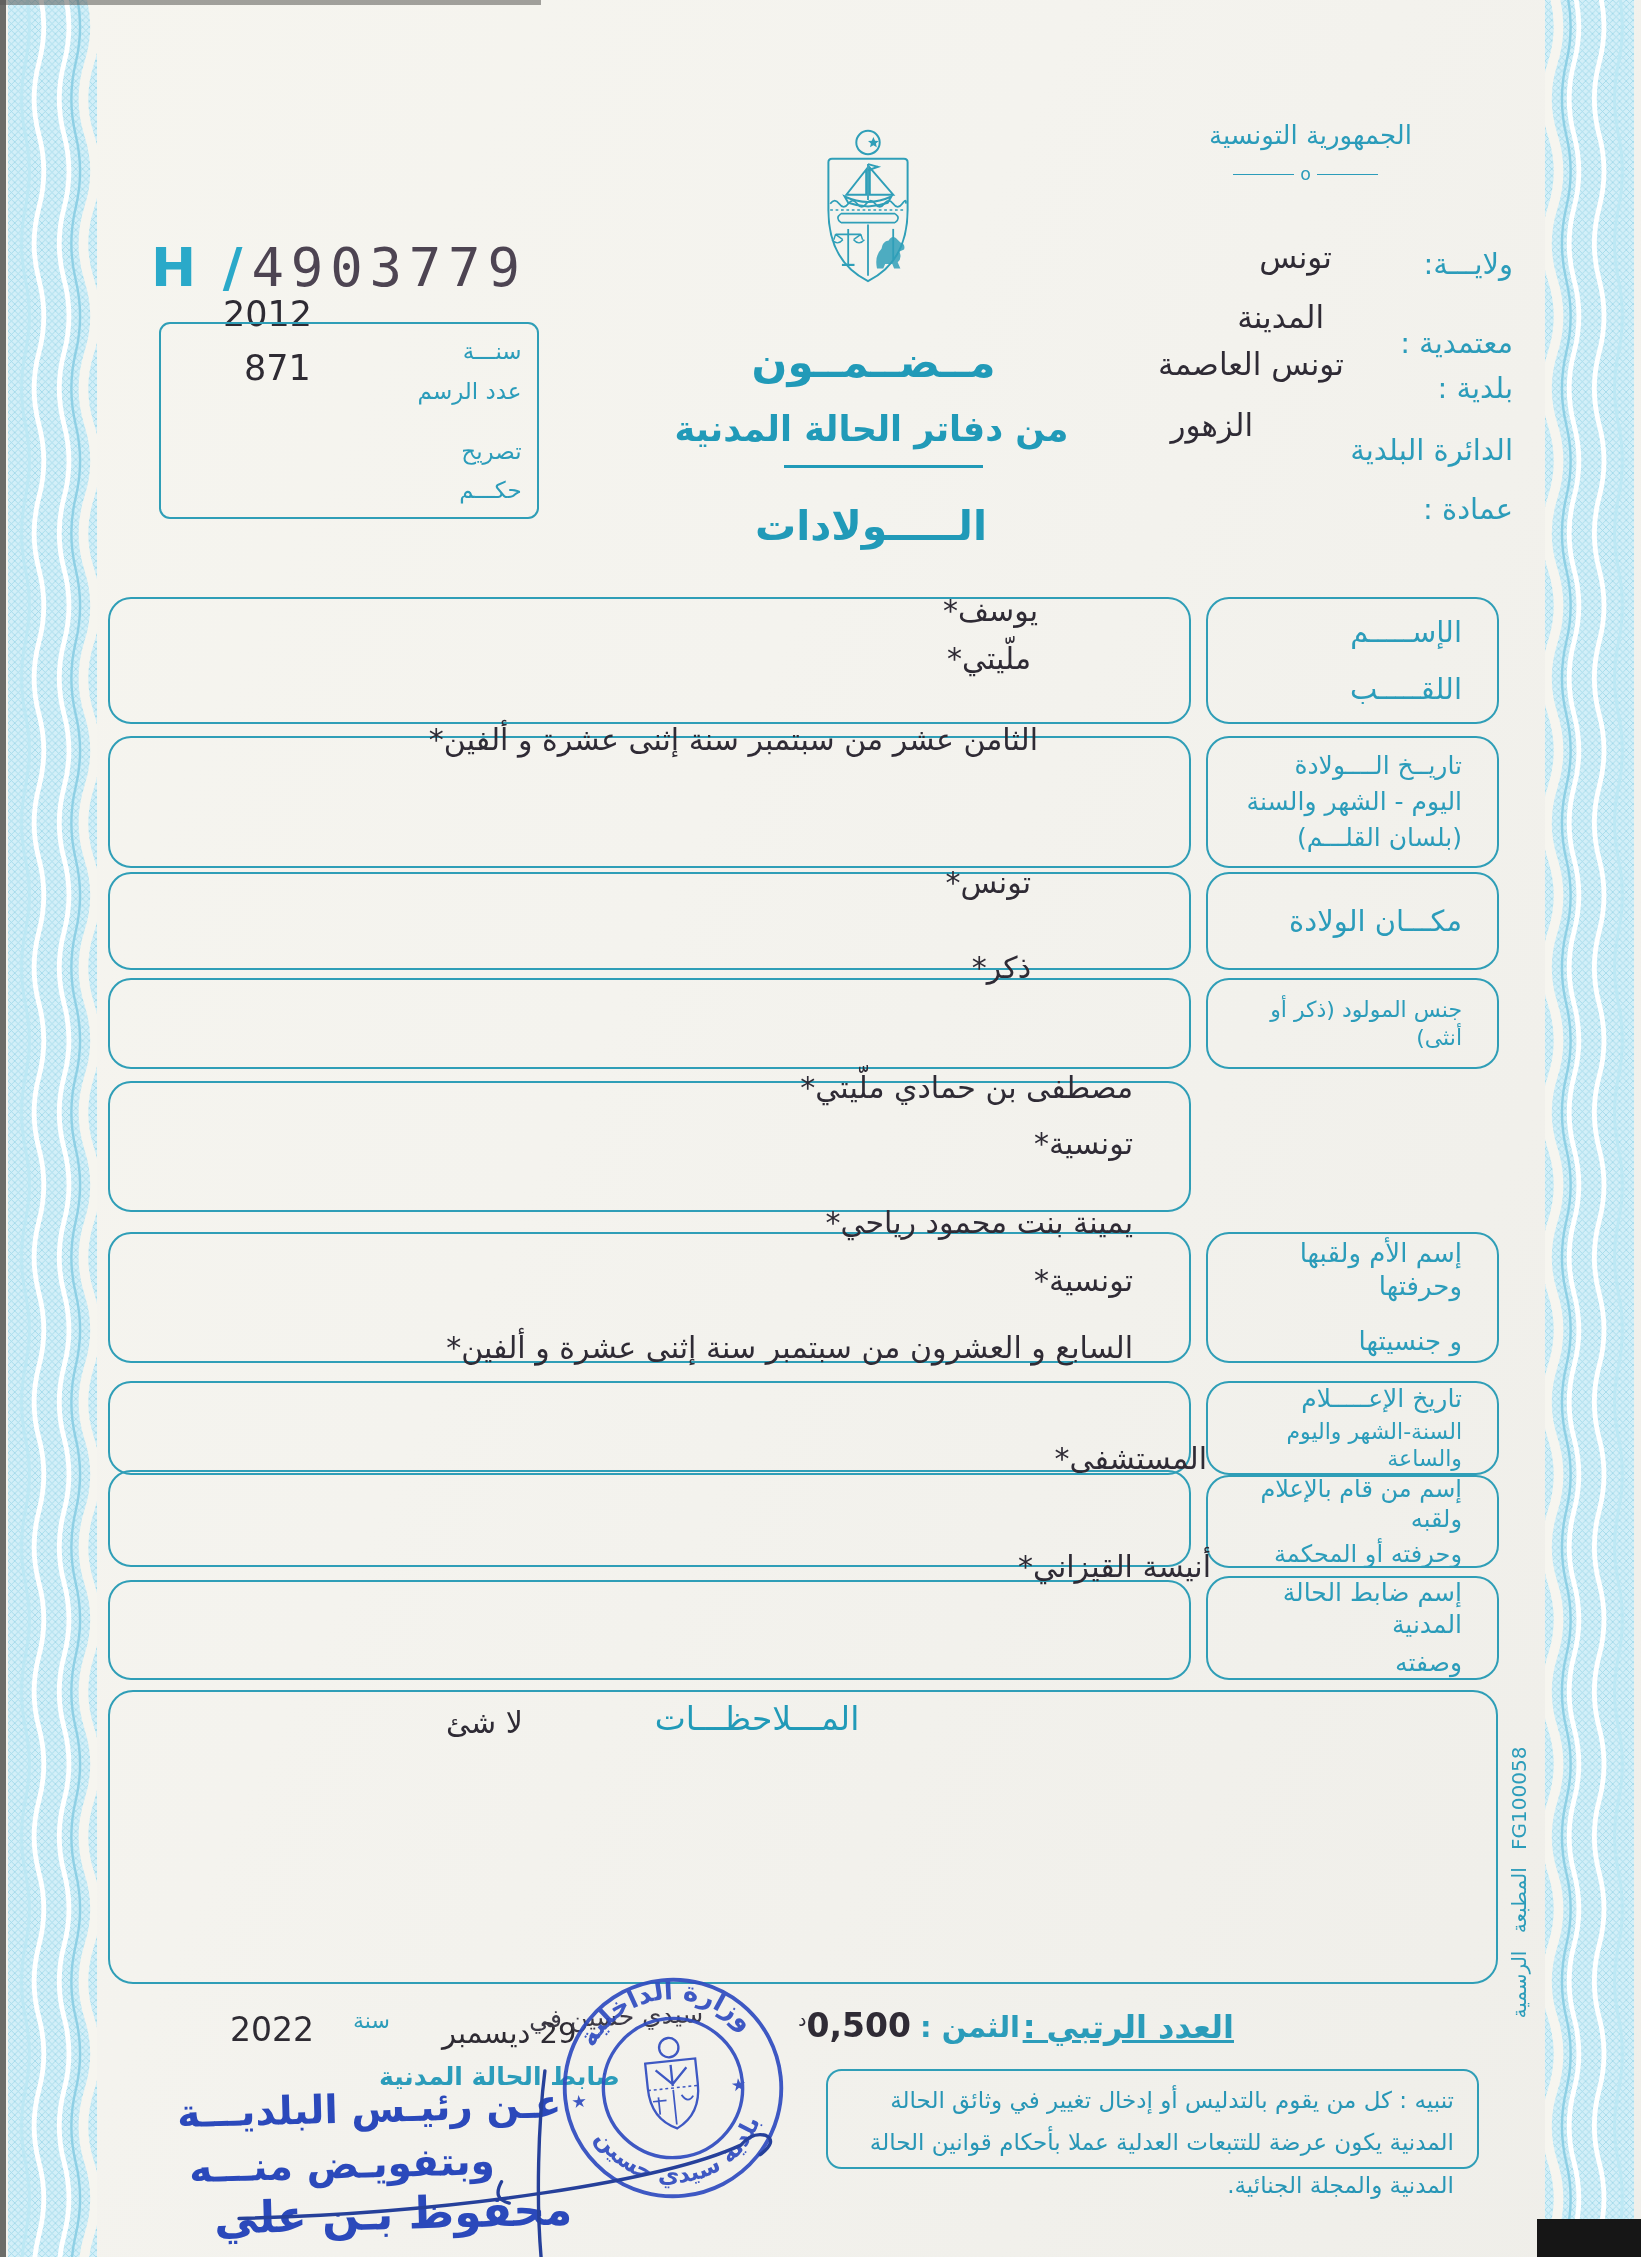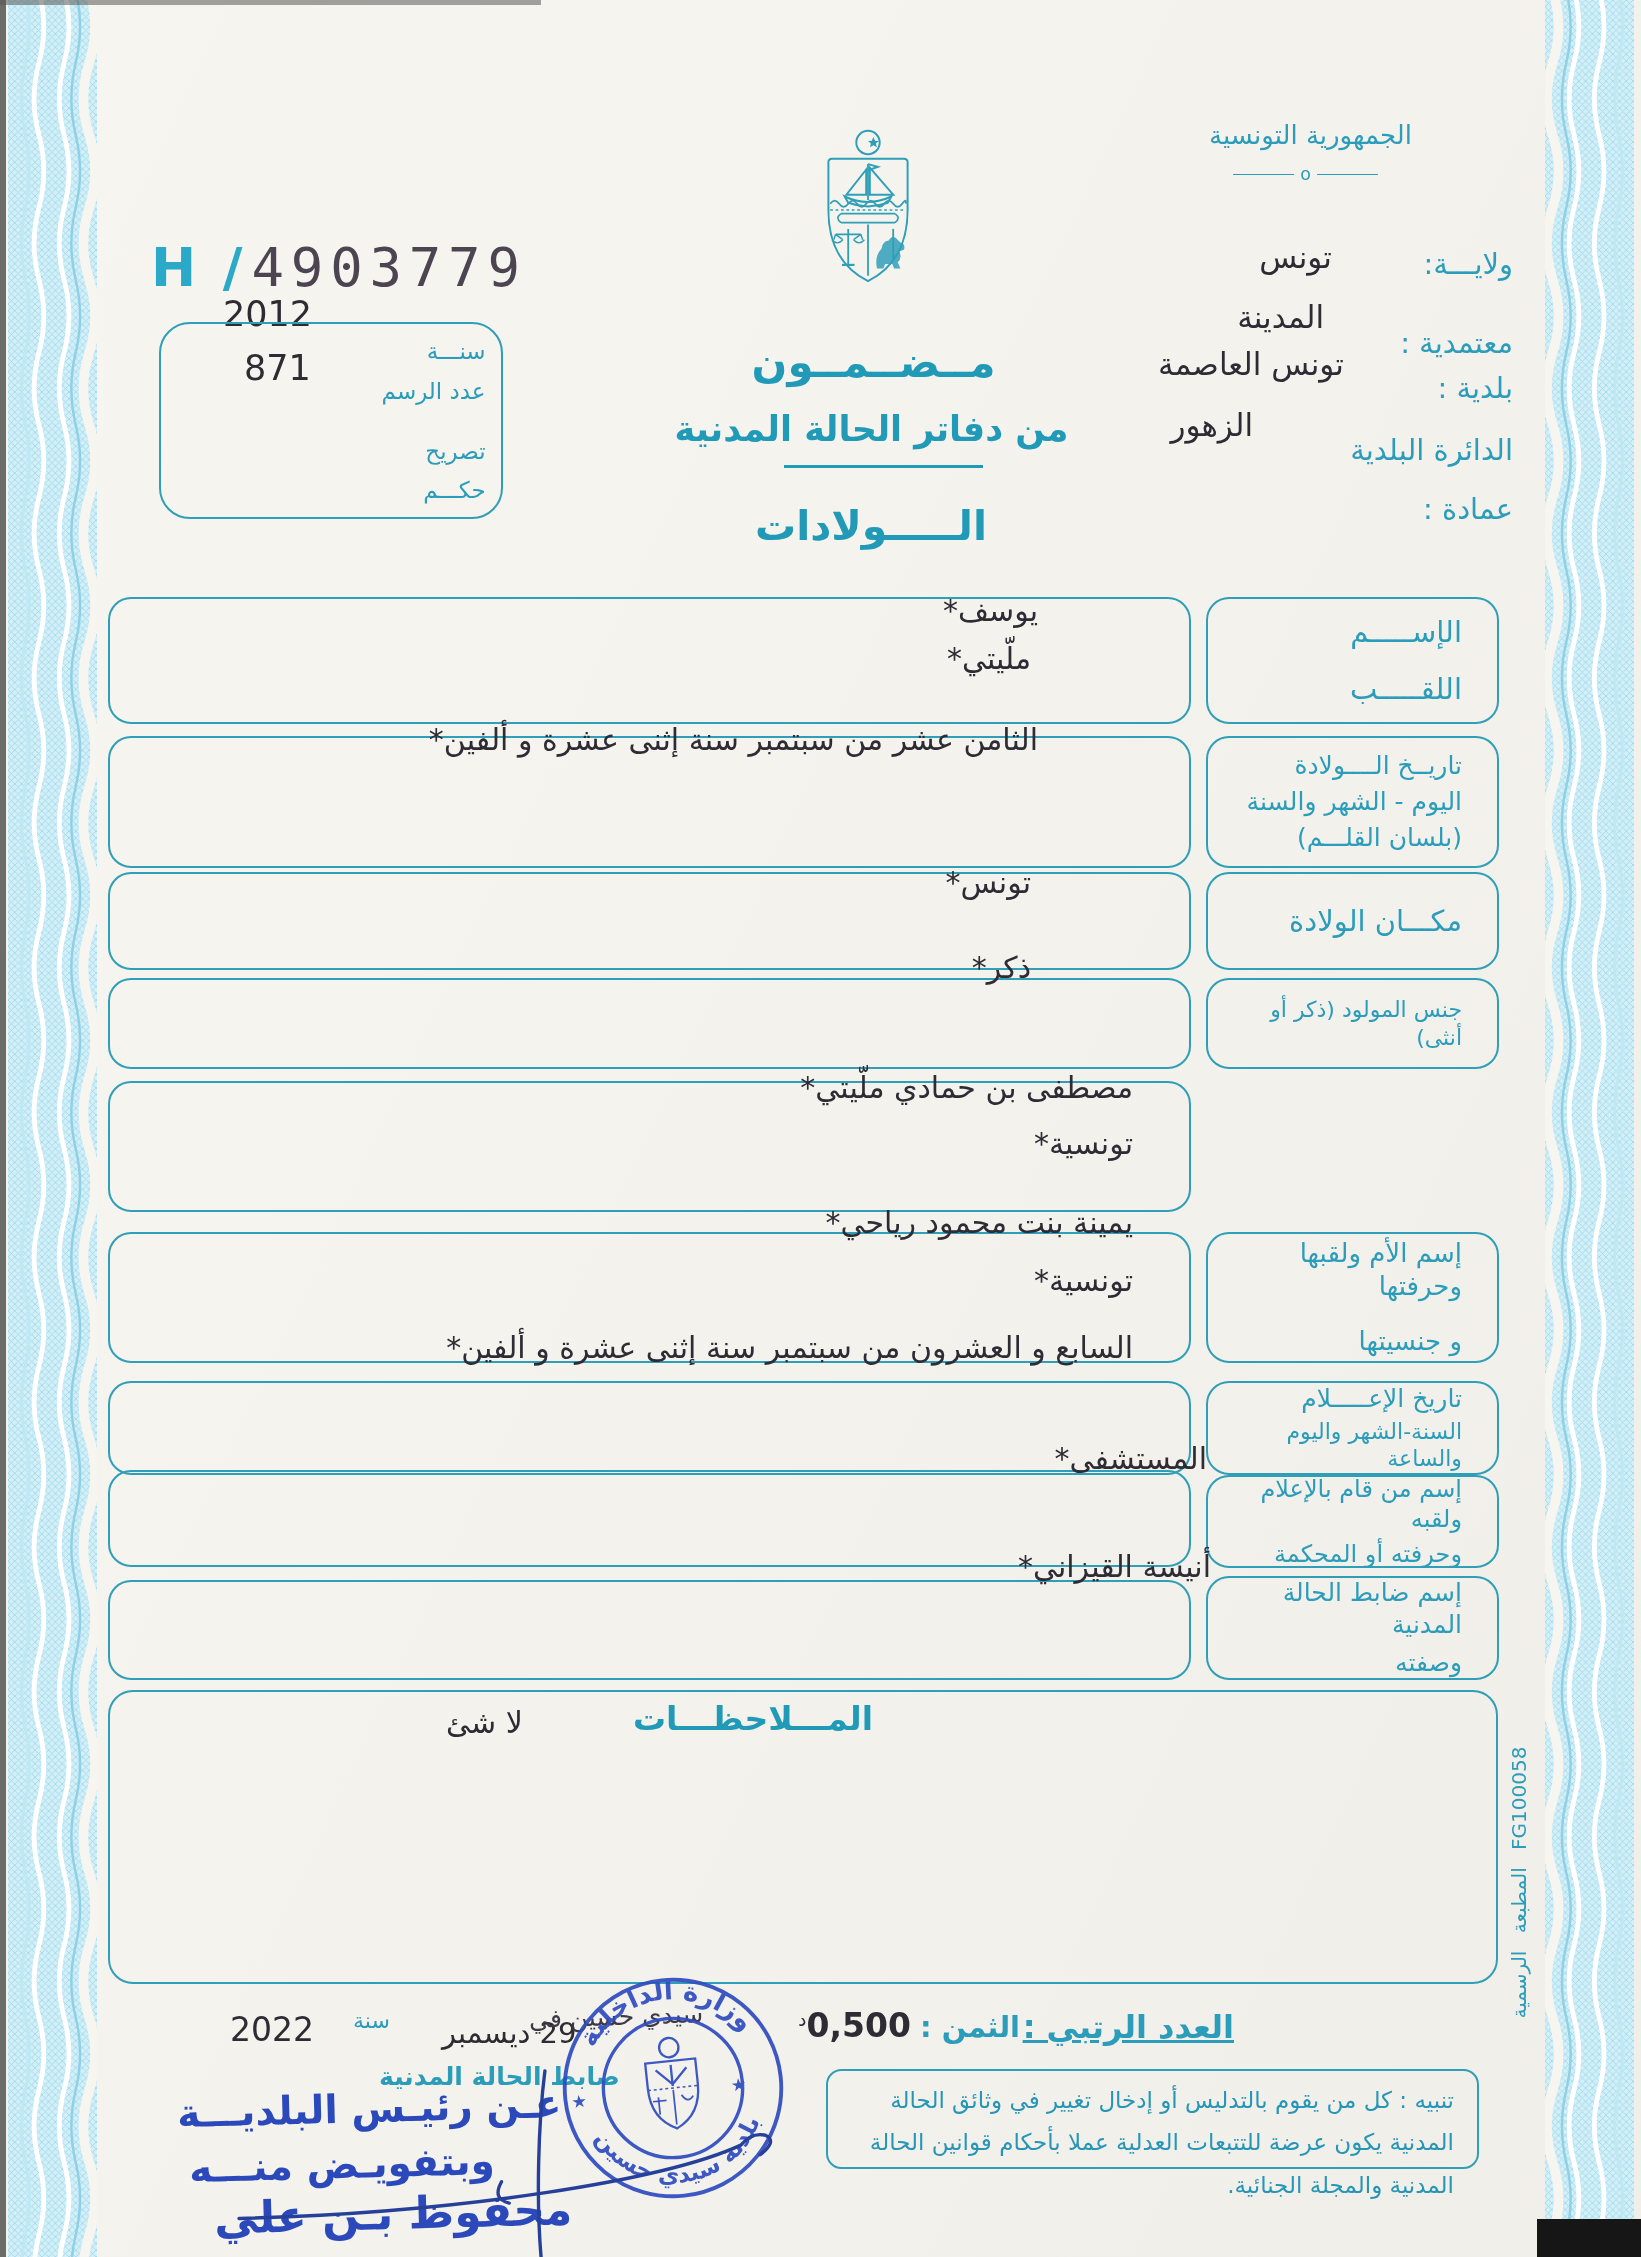--- a/index.html
+++ b/index.html
@@ -17,21 +17,21 @@
   .band{position:absolute;top:0;width:89px;height:2257px;}
   .band-l{left:7.7px;} .band-r{left:1545px;}
   .republic{right:229px;top:120px;font-size:26px;color:#2b9cba;}
   .repdiv{right:263px;top:164px;width:145px;display:flex;align-items:center;gap:5.8px;color:#2b9cba;font-size:17.4px;}
   .repdiv .ln{flex:1;border-top:1.9px solid #2b9cba;height:0;}
   .serial{left:151px;top:236px;white-space:nowrap;direction:ltr;}
   .serial .pfx{color:#2aa9c9;font-size:54px;font-weight:bold;letter-spacing:3.9px;}
   .serial .num{color:#4d4452;font-size:54px;font-family:"DejaVu Sans Mono",monospace;letter-spacing:6.8px;}
   .v-year{left:223px;top:294px;font-size:35px;}
   .v-num{left:244px;top:348px;font-size:35px;}
-  .regbox{left:159px;top:322px;width:340px;height:193px;border:2.4px solid #2f9eb7;border-radius:31px;}
+  .regbox{left:159px;top:322px;width:340px;height:193px;border:2.4px solid #2f9eb7;border-radius:11px;padding-left:36px;}
   .regbox span{position:absolute;right:15.4px;color:#2b9cba;font-size:23px;white-space:nowrap;}
   .rl-year{top:13.5px;} .rl-num{top:54px;} .rl-decl{top:114px;} .rl-judg{top:153px;}
   
   .t1{left:714px;top:338px;width:319px;text-align:center;font-size:42px;font-weight:bold;color:#219ab8;}
   .t2{left:664px;top:409px;width:415px;text-align:center;font-size:35px;font-weight:bold;color:#219ab8;}
   .t2u{left:784px;top:465px;width:199px;border-top:3.9px solid #219ab8;}
   .t3{left:707px;top:502px;width:328px;text-align:center;font-size:41px;font-weight:bold;color:#219ab8;}
   .emblem{left:814px;top:122px;width:108px;height:176px;}
   
   .rf{position:absolute;color:#2b9cba;font-size:29px;white-space:nowrap;}
@@ -52,21 +52,21 @@
   .lb4{top:978px;height:87px;} .lb4 span{font-size:22px;}
   .lb5{top:1081px;height:127px;gap:25px;}
   .lb6{top:1232px;height:127px;gap:23px;} .lb6 span{font-size:26px;}
   .lb7{top:1381px;height:90px;gap:2.9px;} .lb7 .sm{font-size:22px;}
   .lb8{top:1475px;height:89px;gap:5.8px;} .lb8 span{font-size:24px;text-align:right;}
   .lb9{top:1576px;height:100px;gap:7.7px;}
   .vb1{top:597px;height:123px;} .vb2{top:736px;height:128px;} .vb3{top:872px;height:94px;}
   .vb4{top:978px;height:87px;} .vb5{top:1081px;height:127px;} .vb6{top:1232px;height:127px;}
   .vb7{top:1381px;height:90px;} .vb8{top:1470px;height:93px;} .vb9{top:1580px;height:96px;}
   .rembox{left:108px;top:1690px;width:1386px;height:290px;border:2.9px solid #2f9eb7;border-radius:25px;}
-  .rem-title{left:641px;top:1699px;width:232px;text-align:center;font-size:33px;font-weight:bold;color:#219ab8;}
+  .rem-title{left:641px;top:1699px;width:232px;text-align:center;font-size:33px;font-weight:normal;color:#219ab8;}
   .v-remark{left:446px;top:1705px;font-size:29px;}
   
   .tv{position:absolute;color:#2f2b35;font-size:30px;white-space:nowrap;letter-spacing:0.5px;direction:rtl;}
   .v-given{right:603px;top:593px;}
   .v-surname{right:610px;top:641px;}
   .v-bdate{right:603px;top:722px;}
   .v-bplace{right:610px;top:865px;}
   .v-gender{right:610px;top:950px;}
   .v-father{right:508px;top:1070px;}
   .v-fnat{right:508px;top:1126px;}

